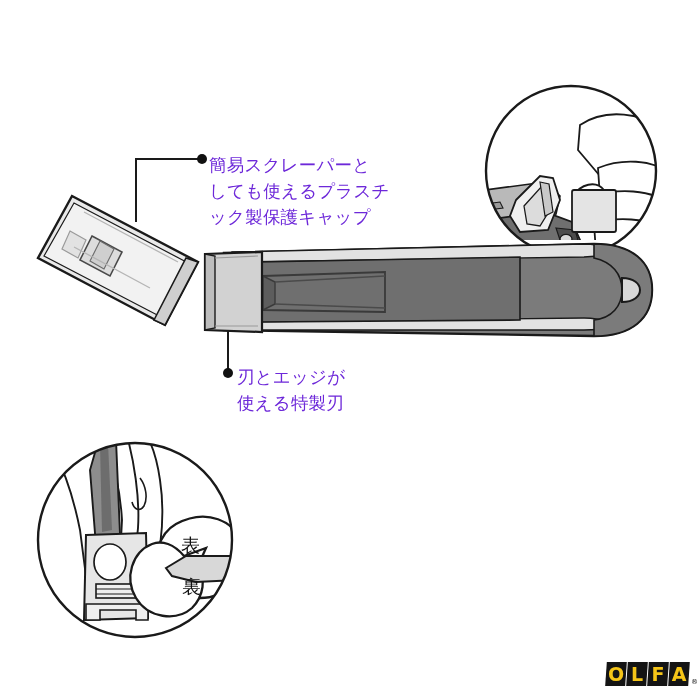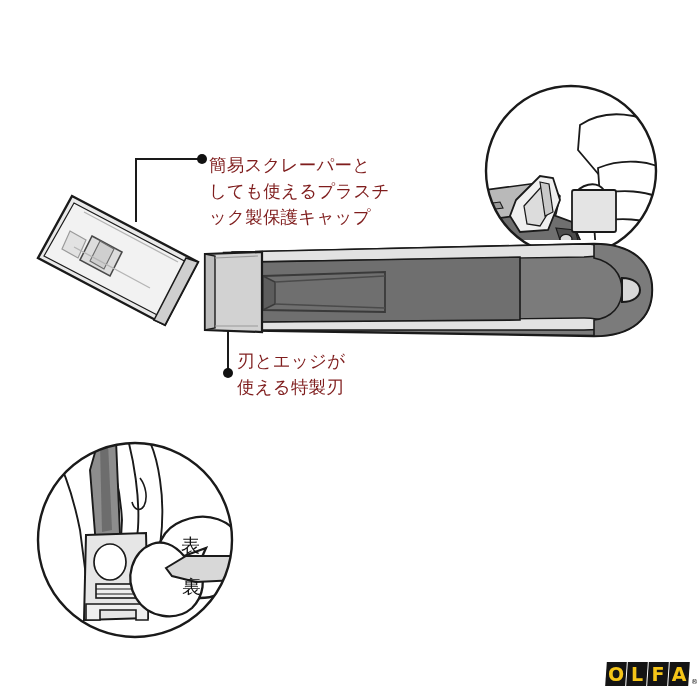--- a/index.html
+++ b/index.html
@@ -16,34 +16,34 @@
   }
   #stage {
     position: absolute;
     left: 0; top: 0;
     width: 700px;
     height: 700px;
     background: #ffffff;
   }
   .callout-text {
     position: absolute;
-    color: #7f1d1d;
+    color: #6d28d9;
     font-size: 17.5px;
     line-height: 26px;
     letter-spacing: 0.2px;
     white-space: pre;
     font-family: "DejaVu Sans", "Liberation Sans", sans-serif;
   }
   #callout-cap-text {
     left: 209px;
     top: 152px;
   }
   #callout-blade-text {
     left: 237px;
-    top: 348px;
+    top: 364px;
   }
   .bubble-label {
     position: absolute;
     color: #111111;
     font-size: 19px;
     font-family: "DejaVu Sans", "Liberation Sans", sans-serif;
   }
   #bubble-front-label { left: 181px; top: 533px; }
   #bubble-back-label  { left: 182px; top: 574px; }
 

